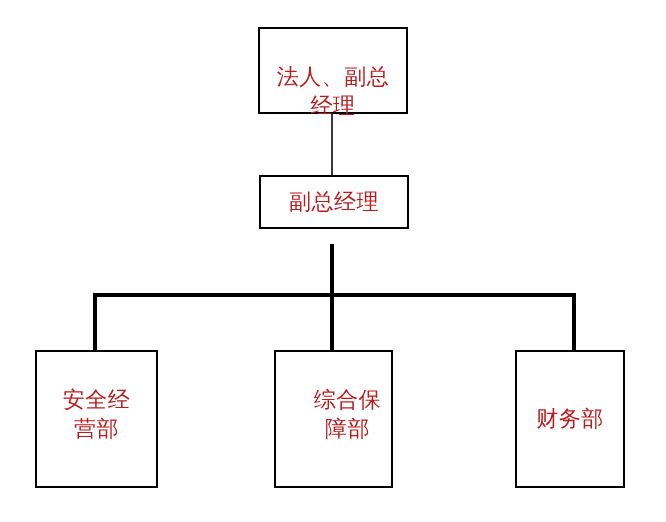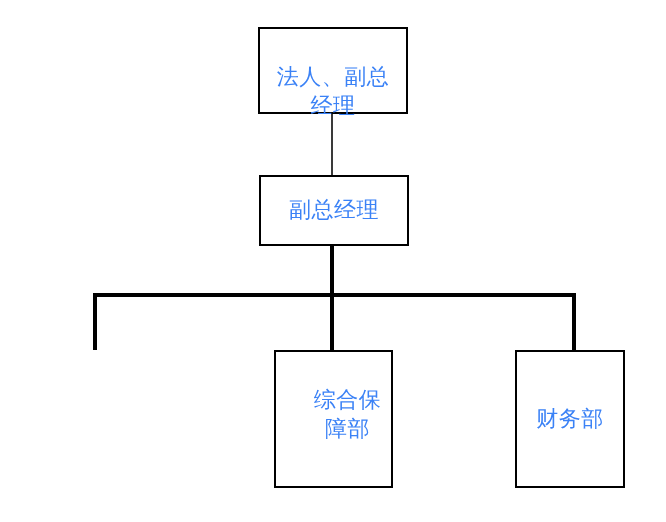--- a/index.html
+++ b/index.html
@@ -19,21 +19,21 @@
   }
   .org-box {
     position: absolute;
     box-sizing: border-box;
     background: #ffffff;
     border: 2px solid #000000;
     display: flex;
     align-items: center;
     justify-content: center;
     text-align: center;
-    color: #3b82f6;
+    color: #b91c1c;
     font-size: 22px;
     line-height: 1.30;
     letter-spacing: 0.5px;
     white-space: pre-line;
     z-index: 3;
   }
   .org-box.align-upper {
     align-items: flex-start;
     padding-top: 34px;
   }
@@ -58,21 +58,23 @@
 
   <div class="connector" style="left:94px; top:293px; width:482px; height:4px;"></div>
 
   <div class="connector" style="left:93px; top:293px; width:4px; height:57px;"></div>
 
   <div class="connector" style="left:572px; top:293px; width:4px; height:57px;"></div>
 
   <div class="org-box align-upper" style="left:258px; top:27px; width:150px; height:87px;">法人、副总
 经理</div>
 
-  <div class="org-box" style="left:259px; top:175px; width:150px; height:71px;">副总经理</div>
+  <div class="org-box" style="left:259px; top:175px; width:150px; height:54px;">副总经理</div>
 
+  <div class="org-box align-upper" style="left:35px; top:350px; width:123px; height:138px;">安全经
+营部</div>
 
   <div class="org-box align-upper" style="left:274px; top:350px; width:119px; height:138px;padding-left:28px;">综合保
 障部</div>
 
   <div class="org-box" style="left:515px; top:350px; width:110px; height:138px;">财务部</div>
 
 </div>
 
 </body></html>

